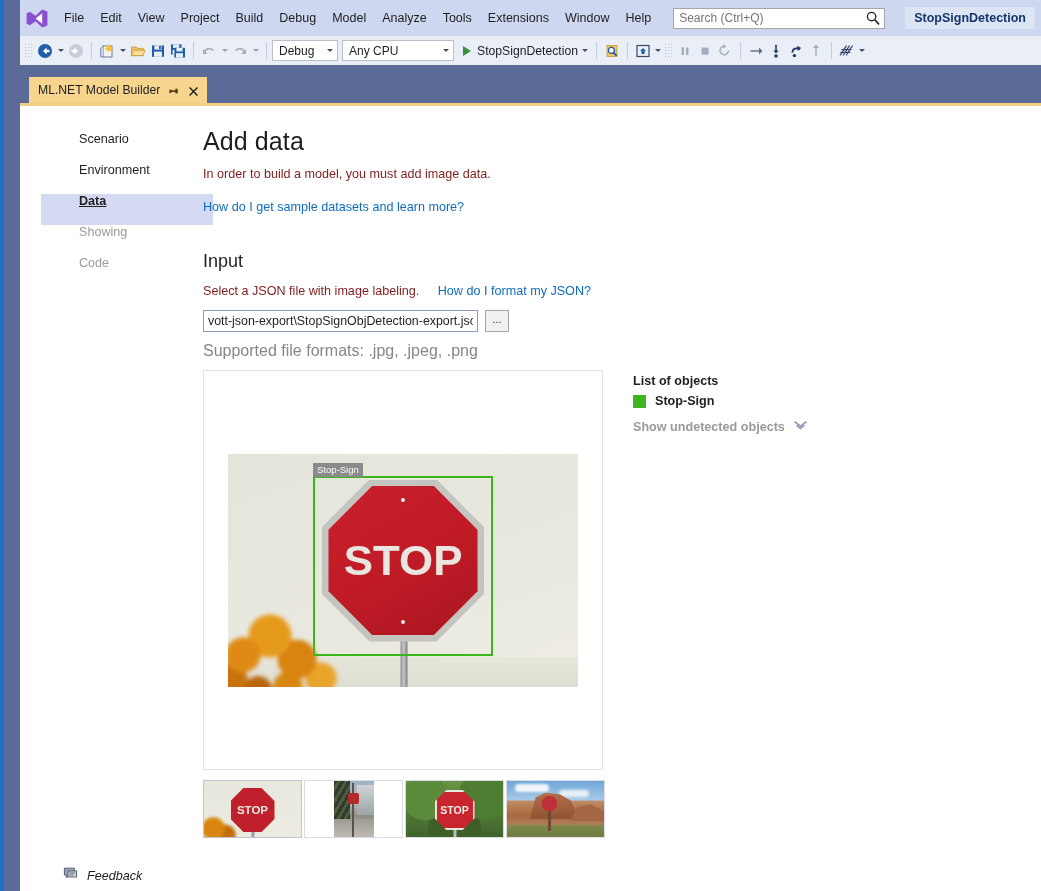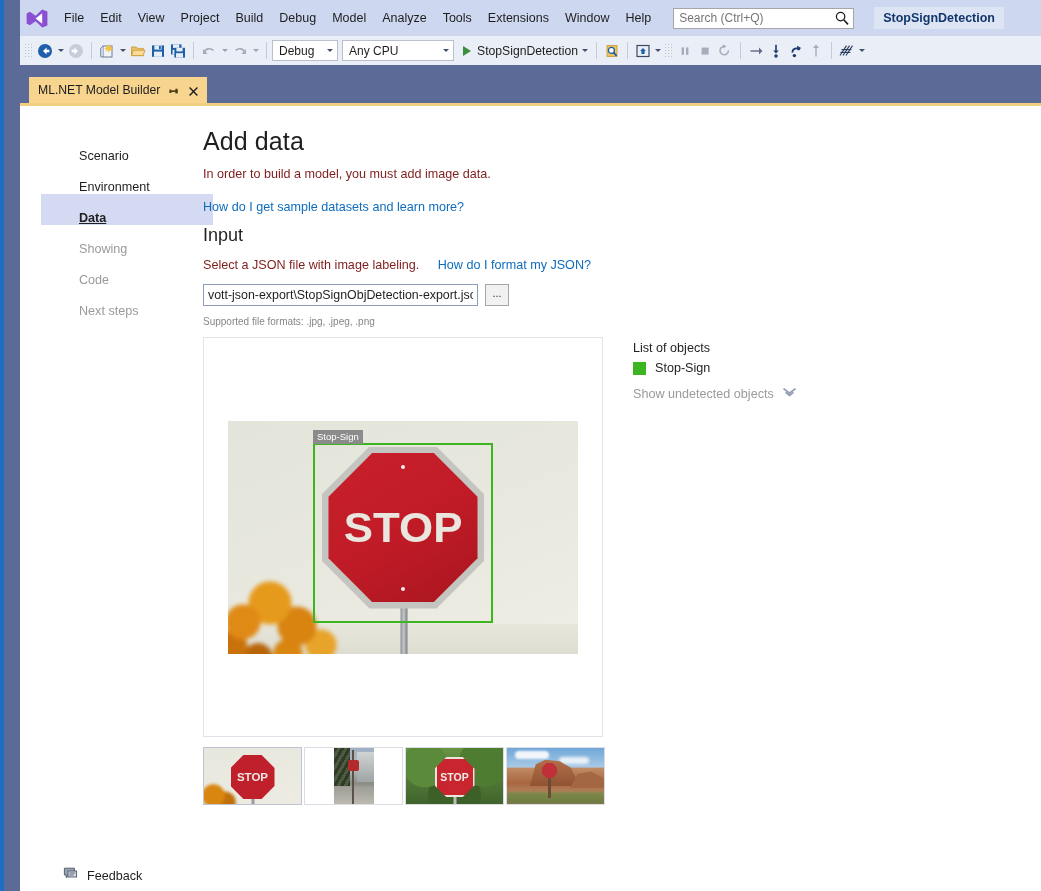--- a/index.html
+++ b/index.html
@@ -19,21 +19,21 @@
   .menubar {
     position: absolute; left: 20px; top: 0; width: 1021px; height: 36px;
     background: #cdd7ef; display: flex; align-items: center;
   }
   .vs-logo { width: 26px; height: 20px; margin: 0 6px 0 4px; display:flex; align-items:center; justify-content:center; }
   .menu-item {
     font-size: 12.5px; color: #1e1e1e; padding: 4px 8px; white-space: nowrap; cursor: default;
   }
   .search-wrap { margin-left: 14px; position: relative; }
   .search-box {
-    width: 181px; height: 21px; background: #fff; border: 1px solid #a6a6a6;
+    width: 212px; height: 21px; background: #fff; border: 1px solid #a6a6a6;
     font-size: 12px; color: #6d6d6d; padding: 0 22px 0 5px; line-height: 19px;
     font-family: "Liberation Sans", sans-serif;
   }
   .search-box::placeholder { color: #767676; }
   .search-ico { position: absolute; right: 5px; top: 3px; width: 14px; height: 14px; }
   .proj-badge {
     margin-left: 20px; font-size: 12.5px; color: #12376b; font-weight: bold;
     background: #dde4f4; padding: 4px 9px;
   }
 
@@ -70,33 +70,33 @@
   }
   .doctab .tlabel { font-size: 12.2px; color: #1e1e1e; white-space: nowrap; }
   .pin-ico, .close-ico { width: 13px; height: 13px; display:block; }
 
   
   .page { position: absolute; left: 20px; top: 106px; width: 1021px; height: 785px; background: #fff; }
 
   
   .nav { position: absolute; left: 21px; top: 26px; width: 172px; }
   .nav-item {
-    height: 31px; display: flex; align-items: flex-end; padding-left: 38px;
+    height: 31px; display: flex; align-items: flex-start; padding-left: 38px;
     font-size: 12.6px; color: #1f1f1f;
   }
   .nav-item.sel { background: #d4daf2; font-weight: bold; text-decoration: underline; }
   .nav-item.dis { color: #9a9a9a; }
 
   
   .content { position: absolute; left: 183px; top: 21px; width: 820px; }
   h1.title { font-size: 25px; font-weight: normal; color: #1f1f1f; letter-spacing: .1px; }
   h2.sub { font-size: 18px; font-weight: normal; color: #1f1f1f; }
   .body-txt { font-size: 12.6px; color: #7f1d1d; line-height: 16px; }
   .lnk { font-size: 12.6px; color: #0f6cbd; text-decoration: none; cursor: pointer; }
-  .hint { font-size: 10px; color: #868686; }
+  .hint { font-size: 16px; color: #868686; }
 
   .file-row { display: flex; align-items: center; gap: 7px; }
   .file-input {
     width: 275px; height: 22px; border: 1px solid #8c9cbd; background: #fff;
     font-size: 12.4px; color: #1f1f1f; padding: 0 4px; line-height: 20px;
     font-family: "Liberation Sans", sans-serif;
   }
   .browse-btn {
     width: 24px; height: 22px; border: 1px solid #a6a6a6; background: #f1f1f1;
     font-size: 11px; color: #303030; line-height: 1; padding-bottom: 4px;
@@ -150,21 +150,21 @@
   .bolt.t { top: 18px; } .bolt.b { bottom: 18px; }
 
   .bbox { position:absolute; border:2px solid #3cb521; box-sizing:border-box; }
   .bbox-label {
     position:absolute; top:-15px; left:-2px; background:#8b8b8b; color:#fff;
     font-size:9.5px; line-height:14px; padding:0 4px; white-space:nowrap;
     font-family:"Liberation Sans", sans-serif;
   }
 
   
-  .objpanel { padding-top: 4px; }
+  .objpanel { padding-top: 4px; font-weight: bold; }
   .obj-title { font-size: 12.6px; color:#1f1f1f; margin-bottom: 6px; }
   .obj-row { display:flex; align-items:center; gap: 9px; margin-bottom: 12px; }
   .swatch { width: 13px; height: 13px; background: #3cb521; }
   .obj-name { font-size: 12.6px; color:#1f1f1f; }
   .undetected { display:flex; align-items:center; gap:8px; font-size:12.6px; color:#9a9a9a; cursor:pointer; }
 
   
   .thumbs { display:flex; gap: 2px; margin-top: 10px; }
   .thumb { width: 99px; height: 58px; border: 1px solid #dcdce4; overflow:hidden; position:relative; background:#fff; cursor:pointer; }
   .thumb.sel { border-color:#bfc4d4; }
@@ -218,21 +218,21 @@
   .t4 .mesa2 { position:absolute; top:20px; right:0px; width:34px; height:20px;
     background:#a36744; clip-path: polygon(0 100%,22% 30%,62% 18%,100% 52%,100% 100%); }
   .t4 .green { position:absolute; bottom:0; left:0; width:100%; height:12px;
     background: linear-gradient(180deg,#7f8a4b,#6d7a41); filter: blur(.8px); }
   .t4 .p { position:absolute; left:41px; bottom:6px; width:3px; height:24px; background:#6e4a32; }
   .t4 .ss { position:absolute; left:35px; bottom:26px; width:15px; height:15px;
     clip-path: polygon(29.3% 0,70.7% 0,100% 29.3%,100% 70.7%,70.7% 100%,29.3% 100%,0 70.7%,0 29.3%);
     background:#bf3038; }
 
   
-  .feedback { position: absolute; left: 43px; bottom: 6px; display:flex; align-items:center; gap:9px; cursor:pointer; }
+  .feedback { position: absolute; left: 43px; bottom: 6px; display:flex; align-items:center; gap:9px; cursor:pointer;font-style:italic; }
   .feedback .fl { font-size: 12.6px; color:#1f1f1f; }
 </style>
 </head>
 <body>
 
 <div id="app">
 
   <div class="edge-accent"></div>
   <div class="edge-slate"></div>
 
@@ -471,33 +471,30 @@
         </div>
       <div class="nav-item sel">
           <span>Data</span>
         </div>
       <div class="nav-item dis">
           <span>Showing</span>
         </div>
       <div class="nav-item dis">
           <span>Code</span>
         </div>
-      <div class="nav-item dis">
-          <span>Next steps</span>
-        </div>
     </nav>
 
     <div class="content">
 
       <h1 class="title">Add data</h1>
 
       <div class="body-txt" style="margin-top:10px">In order to build a model, you must add image data.</div>
       <a class="lnk" style="display:inline-block;margin-top:18px">How do I get sample datasets and learn more?</a>
 
-      <h2 class="sub" style="margin-top:10px">Input</h2>
+      <h2 class="sub" style="margin-top:36px">Input</h2>
 
       <div style="margin-top:9px">
         <span class="body-txt">Select a JSON file with image labeling.</span>
         <a class="lnk" style="margin-left:14px">How do I format my JSON?</a>
       </div>
 
       <div class="file-row" style="margin-top:11px">
         <input class="file-input" type="text" value="vott-json-export\StopSignObjDetection-export.json" style="">
         <button class="browse-btn">...</button>
       </div>

